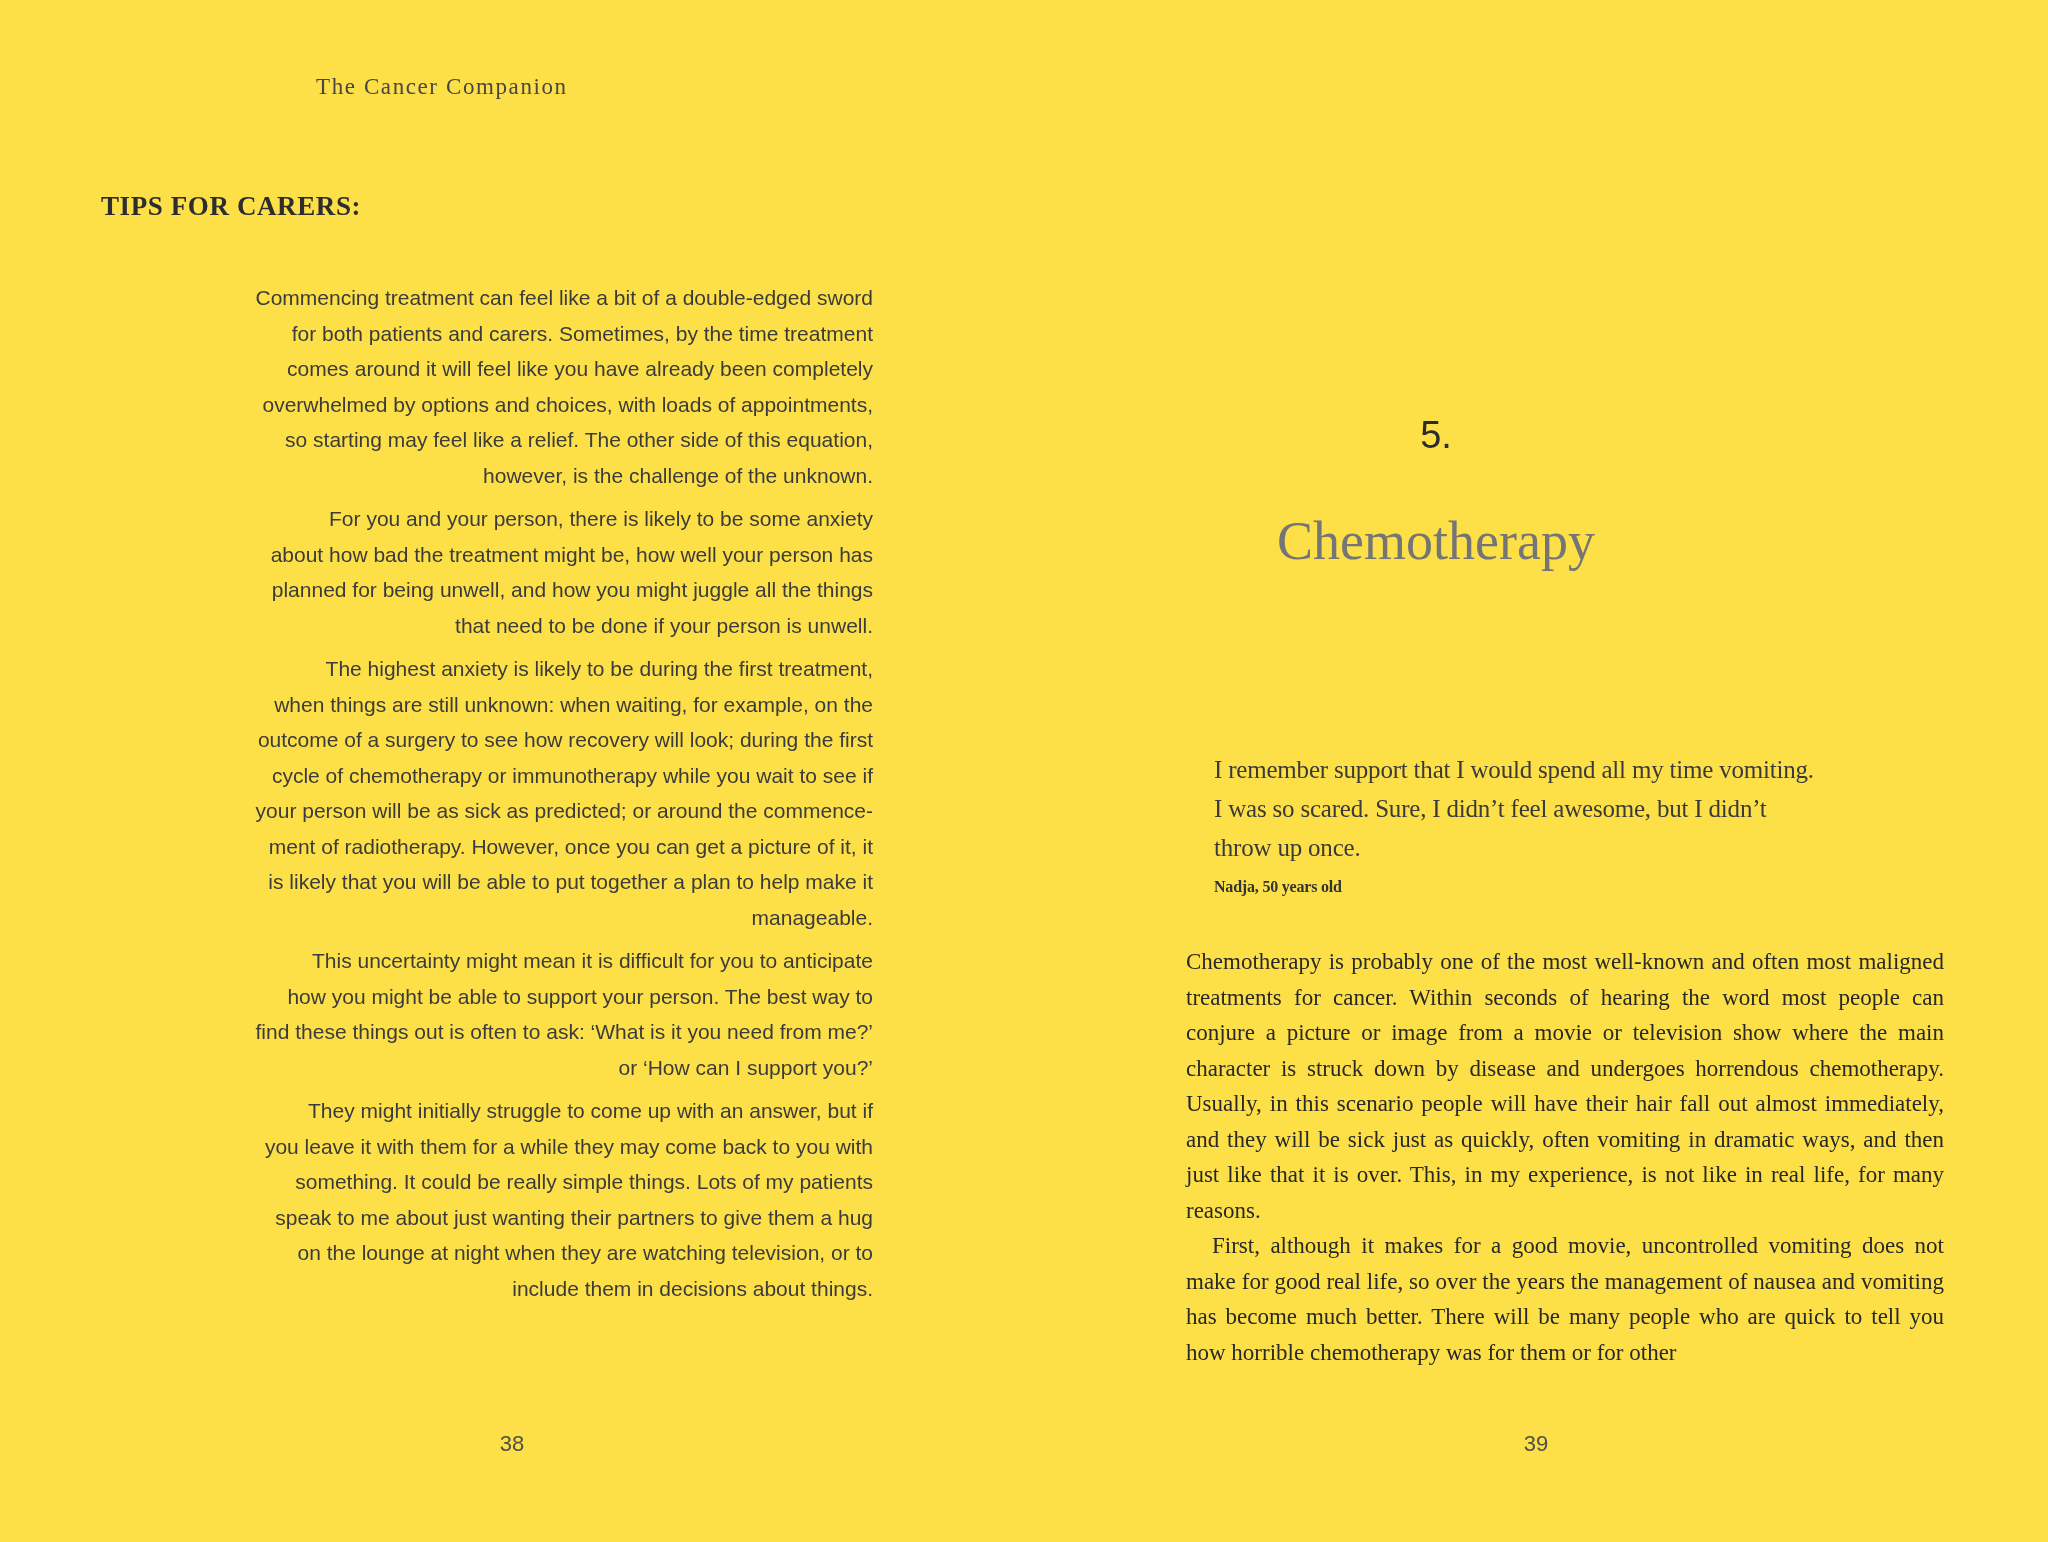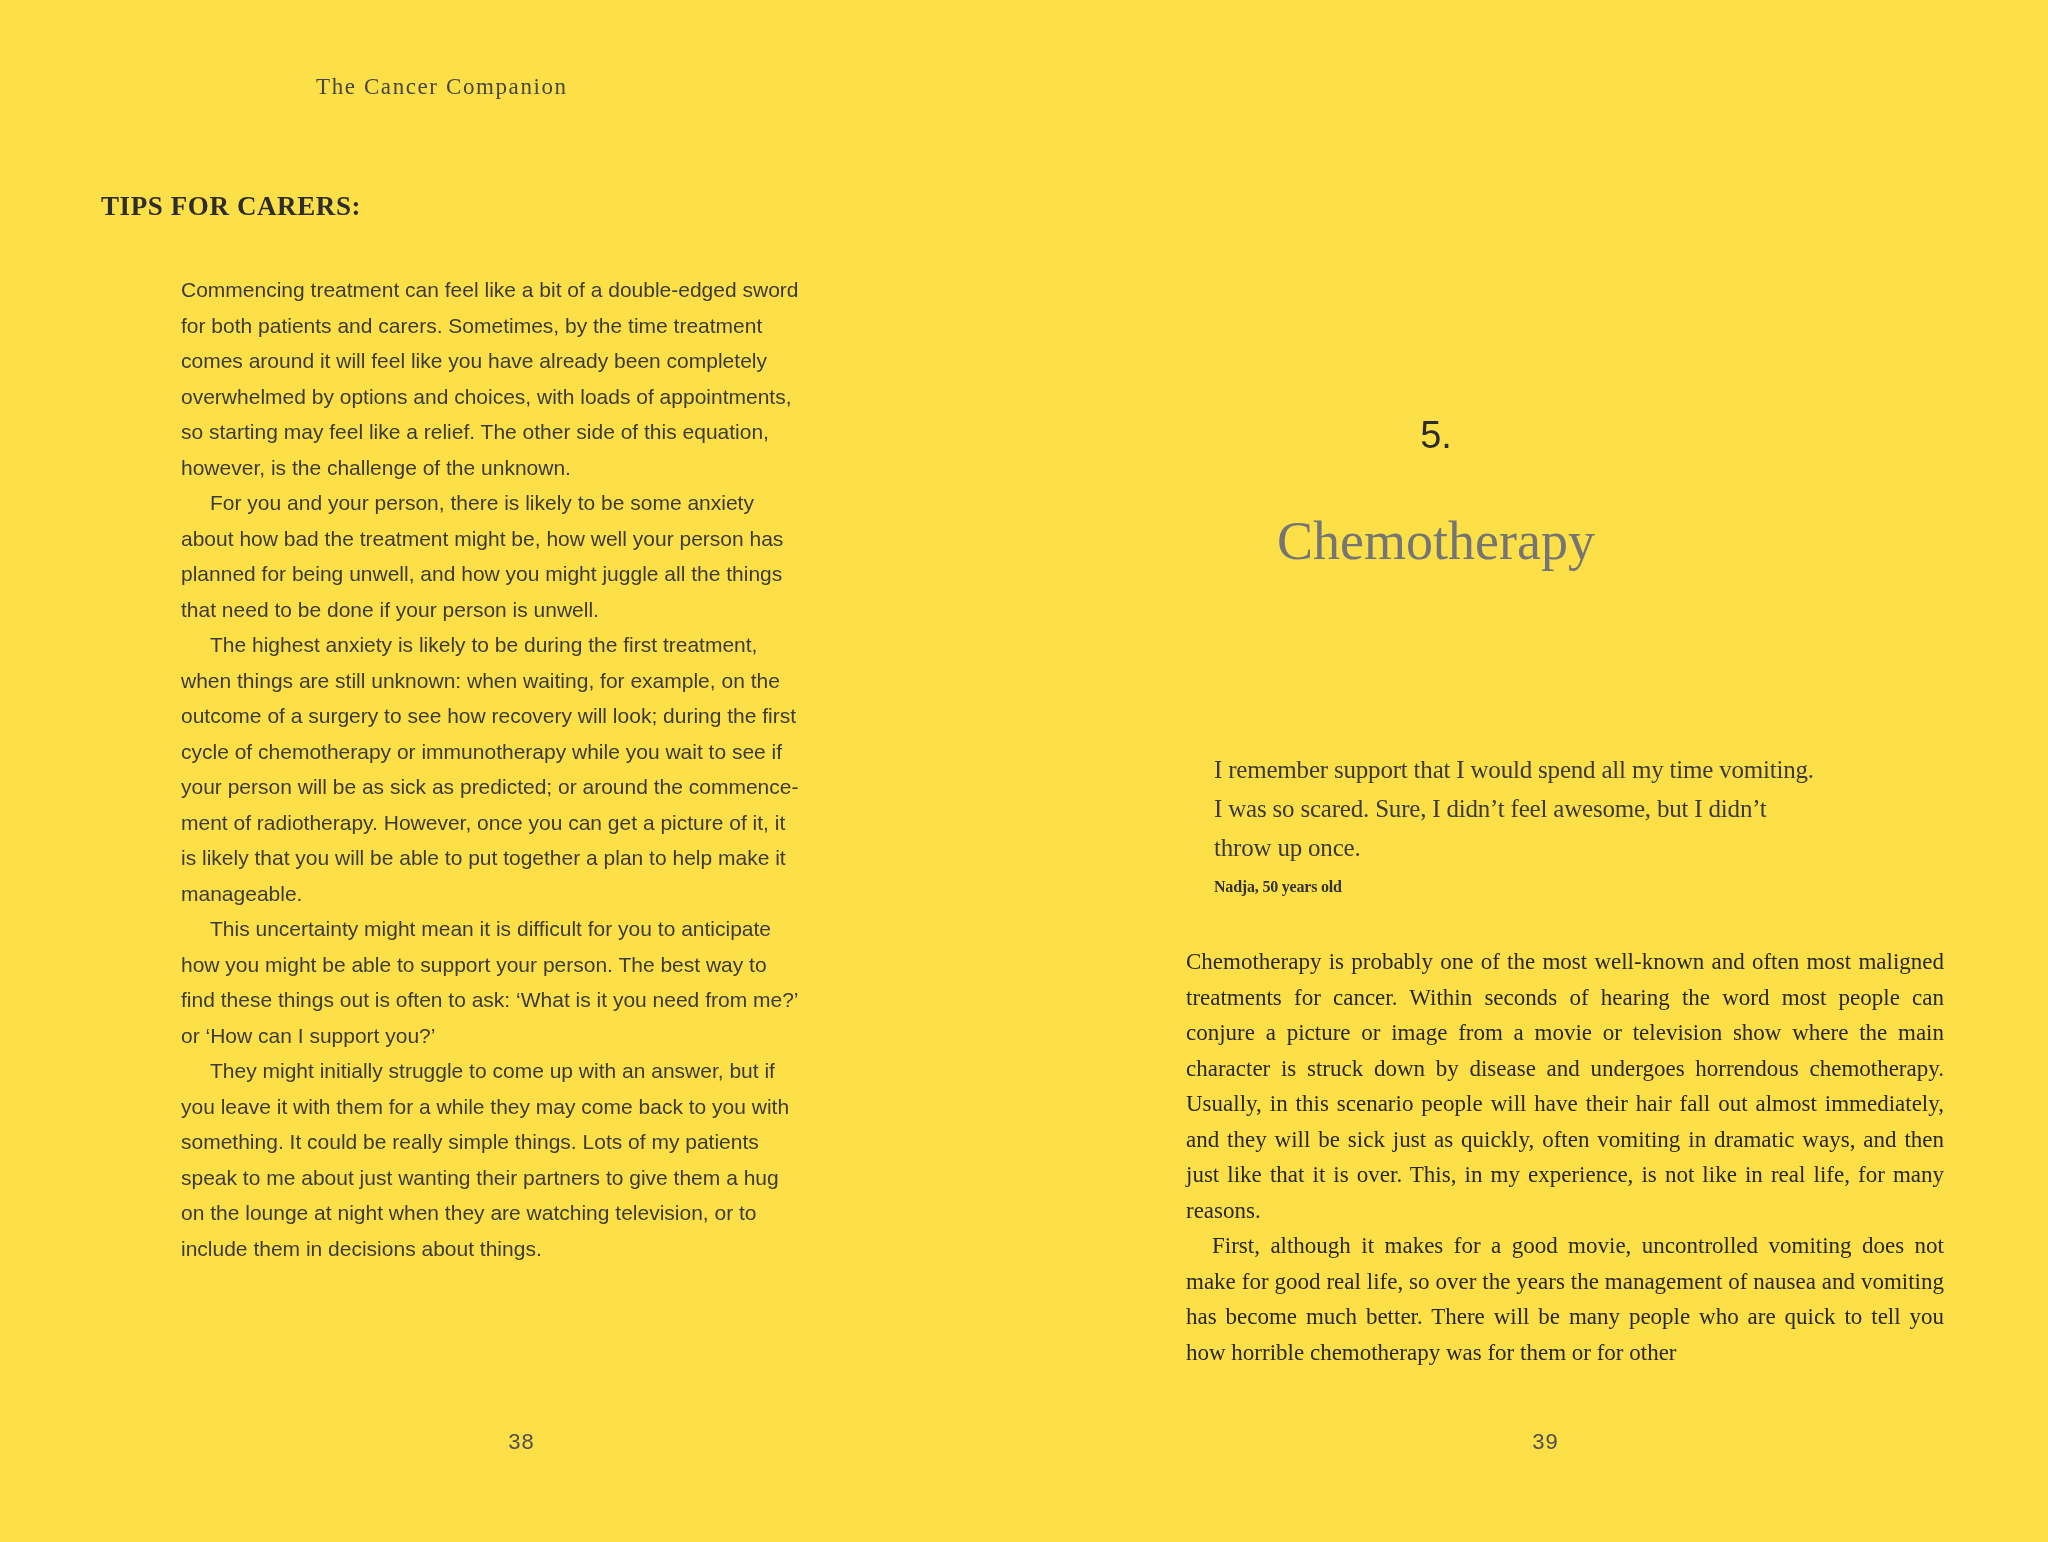--- a/index.html
+++ b/index.html
@@ -38,22 +38,23 @@
   }
   .left-body{
     left:181px; top:272px;
     width:700px;
     font-family:"Liberation Sans", sans-serif;
     font-size:21px;
     line-height:35.5px;
     color:#3b3b3b;
   }
   .left-body p{
-    margin:0;
+    margin:8px;
     white-space:pre-line;
+    text-align:right;
   }
   .left-body p.indent{ text-indent:29px; }
 
   
   .chapter-number{
     left:1186px; top:413px;
     width:500px;
     text-align:center;
     font-family:"Liberation Sans", sans-serif;
     font-size:38px;
@@ -95,24 +96,23 @@
     color:#282828;
   }
   .right-body p{ margin:0; }
   .right-body p.indent{ text-indent:26px; }
 
   
   .page-number{
     top:1431px;
     width:1024px;
     text-align:center;
-    font-family:Liberation Mono, monospace;
+    font-family:Liberation Sans, sans-serif;
     font-size:22px;
     color:#4f4f4f;
-    margin-left:9px;
   }
   .page-number.left{ left:0; }
   .page-number.right{ left:1024px; }
 </style>
 </head>
 <body>
 
 <div id="spread">
 
   <div>

